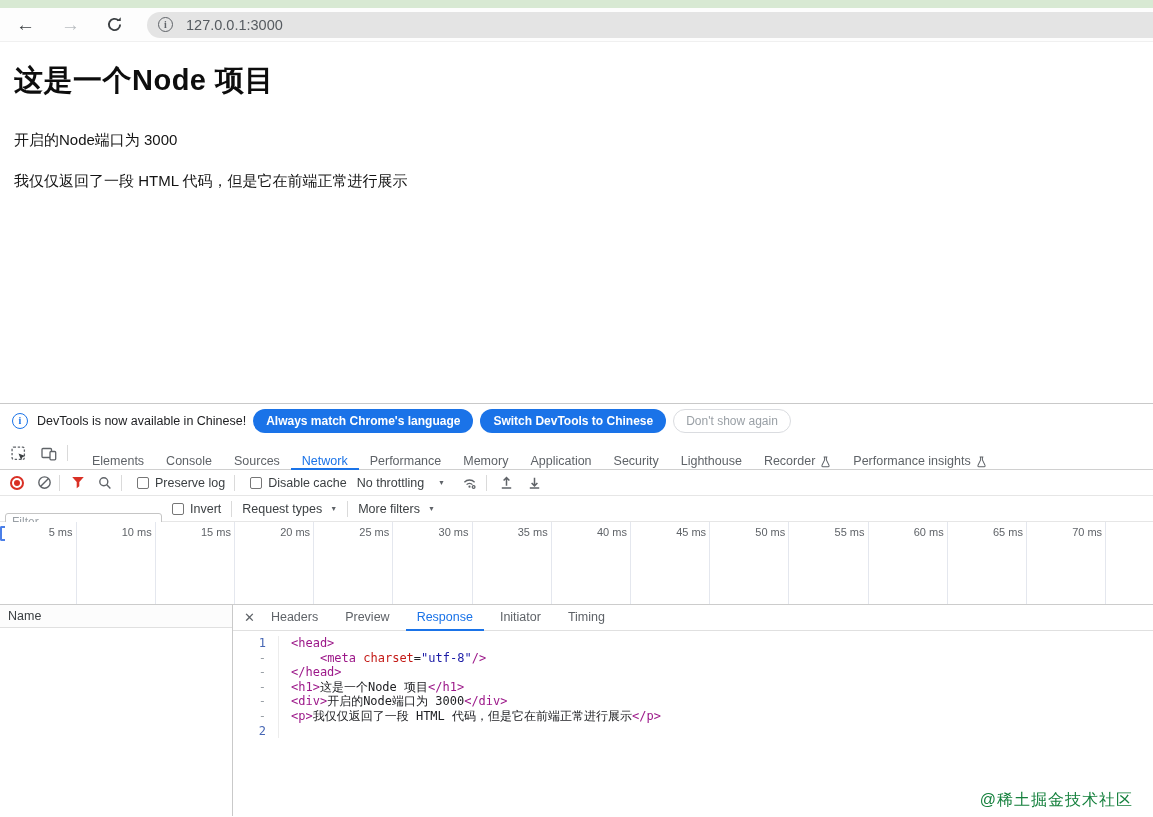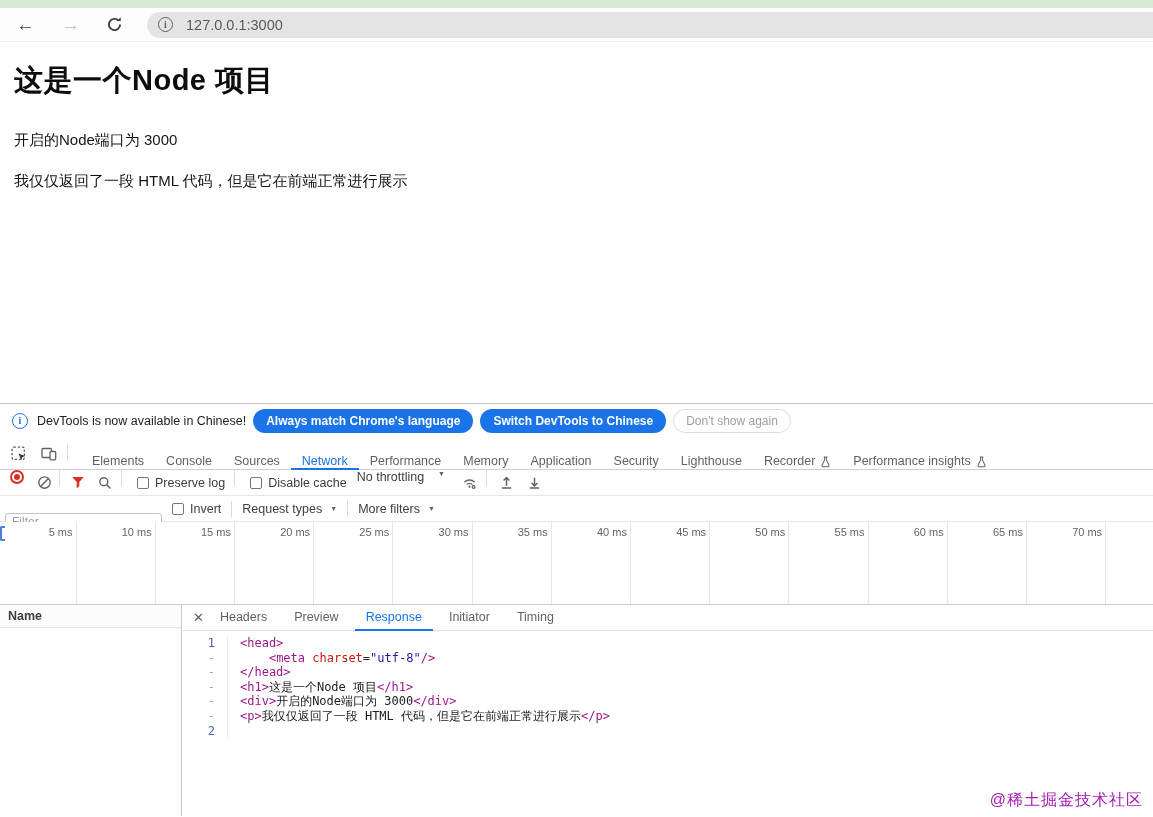--- a/index.html
+++ b/index.html
@@ -33,61 +33,61 @@
   .ib-btn { margin-left:7px; border-radius:12px; padding:4px 12px; font-size:12px; font-weight:700; cursor:pointer; border:1px solid transparent; }
   .ib-btn.primary { background:#1a73e8; color:#fff; }
   .ib-btn.ghost { background:#fff; color:#9aa0a6; border-color:#dadce0; font-weight:400; }
 
   .dt-tabbar { height:33px; display:flex; align-items:center; border-bottom:1px solid #d0d0d0; background:#fff; }
   .dt-icon-btn { display:flex; align-items:center; justify-content:center; width:26px; height:26px; margin-left:5px; cursor:pointer; }
   .v-sep { width:1px; height:16px; background:#dadada; margin:0 5px; }
   .dt-tab { height:33px; display:flex; align-items:flex-end; gap:5px; padding:0 11px; font-size:12.5px; color:#5f6368; cursor:pointer; border-bottom:2px solid transparent; white-space:nowrap; }
   .dt-tab.active { color:#1a73e8; border-bottom-color:#1a73e8; }
 
-  .net-toolbar { height:26px; display:flex; border-bottom:1px solid #e6e6e6; padding-left:8px; font-size:12.5px; color:#3c4043; }
+  .net-toolbar { height:26px; display:flex; align-items:center; border-bottom:1px solid #e6e6e6; padding-left:8px; font-size:12.5px; color:#3c4043; }
   .record-btn { width:14px; height:14px; border:2px solid #d93025; border-radius:50%; display:flex; align-items:center; justify-content:center; cursor:pointer; }
   .record-btn::after { content:""; width:6px; height:6px; background:#d93025; border-radius:50%; }
   .tb-icon { display:flex; align-items:center; margin-left:13px; cursor:pointer; }
   .chk-group { display:flex; align-items:center; gap:6px; margin-left:6px; cursor:pointer; }
   .checkbox { width:12px; height:12px; border:1px solid #767676; border-radius:2px; background:#fff; flex:0 0 auto; }
   .caret { font-size:7px; color:#5f6368; margin-left:14px; }
   .throttle-label { margin-left:10px; cursor:pointer; }
 
   .filter-row { height:26px; display:flex; align-items:center; border-bottom:1px solid #e6e6e6; padding-left:5px; font-size:12.5px; color:#3c4043; }
   .filter-input { width:157px; height:18px; border:1px solid #c5c5c5; border-radius:3px; font-size:12px; padding:0 6px; color:#202124; outline:none; font-family:"Liberation Sans", sans-serif;margin-top:26px; }
   .filter-input::placeholder { color:#9aa0a6; }
 
   .timeline { position:relative; height:83px; border-bottom:1px solid #cccccc; background:#fff; }
   .tl-line { position:absolute; top:0; bottom:0; width:0; border-left:1px solid #e4e7ee; }
   .tl-label { position:absolute; top:4px; width:74px; text-align:right; font-size:11px; color:#5f6368; }
   .tl-bar { position:absolute; left:0; top:4px; width:5px; height:15px; border:2px solid #4b7fe8; border-right:none; border-radius:2px 0 0 2px; }
 
   .bottom-split { display:flex; height:211px; }
-  .req-panel { width:182px; border-right:1px solid #c9c9c9; background:#fff;font-weight:bold; }
+  .req-panel { width:233px; border-right:1px solid #c9c9c9; background:#fff; }
   .req-header { height:23px; line-height:23px; padding-left:8px; font-size:12.5px; color:#3c4043; background:#fcfcfc; border-bottom:1px solid #e0e0e0; }
   .req-row { height:22px; display:flex; align-items:center; gap:6px; padding-left:6px; font-size:12.5px; color:#202124; cursor:pointer; }
   .req-row.selected { background:#d9d9d9; }
 
   .detail-panel { flex:1; display:flex; flex-direction:column; min-width:0; }
   .detail-tabbar { height:26px; display:flex; align-items:center; border-bottom:1px solid #e0e0e0; background:#fff; }
   .close-x { margin-left:11px; font-size:13px; color:#5f6368; cursor:pointer; line-height:1; }
   .detail-tab { height:26px; display:flex; align-items:center; padding:0 11px; margin-left:5px; font-size:12.5px; color:#5f6368; cursor:pointer; border-bottom:2px solid transparent; }
   .detail-tab.active { color:#1a73e8; border-bottom-color:#1a73e8; }
 
   .code-area { flex:1; overflow:hidden; padding-top:5px; font-family:"DejaVu Sans Mono","Liberation Mono",monospace; font-size:12px; }
   .code-line { display:flex; height:14.6px; line-height:14.6px; white-space:pre; }
   .gutter { width:46px; flex:0 0 auto; text-align:right; padding-right:12px; color:#4666b4; border-right:1px solid #ececec; }
   .gutter.dash { color:#9aa0a6; }
   .code-text { padding-left:12px; }
   .tok-tag { color:#9c1889; }
   .tok-attr { color:#c41a16; }
   .tok-value { color:#1a1aa6; }
   .tok-plain { color:#202124; }
 
-  .watermark { position:absolute; right:10px; bottom:6px; font-size:16px; color:#a21caf; letter-spacing:1px; }
+  .watermark { position:absolute; right:20px; bottom:6px; font-size:16px; color:#15803d; letter-spacing:1px; }
 </style>
 </head>
 <body>
 
 <div id="screen">
 
   <div class="green-strip"></div>
   <div class="browser-toolbar">
     <span class="nav-btn back">←</span>
     <span class="nav-btn disabled">→</span>

